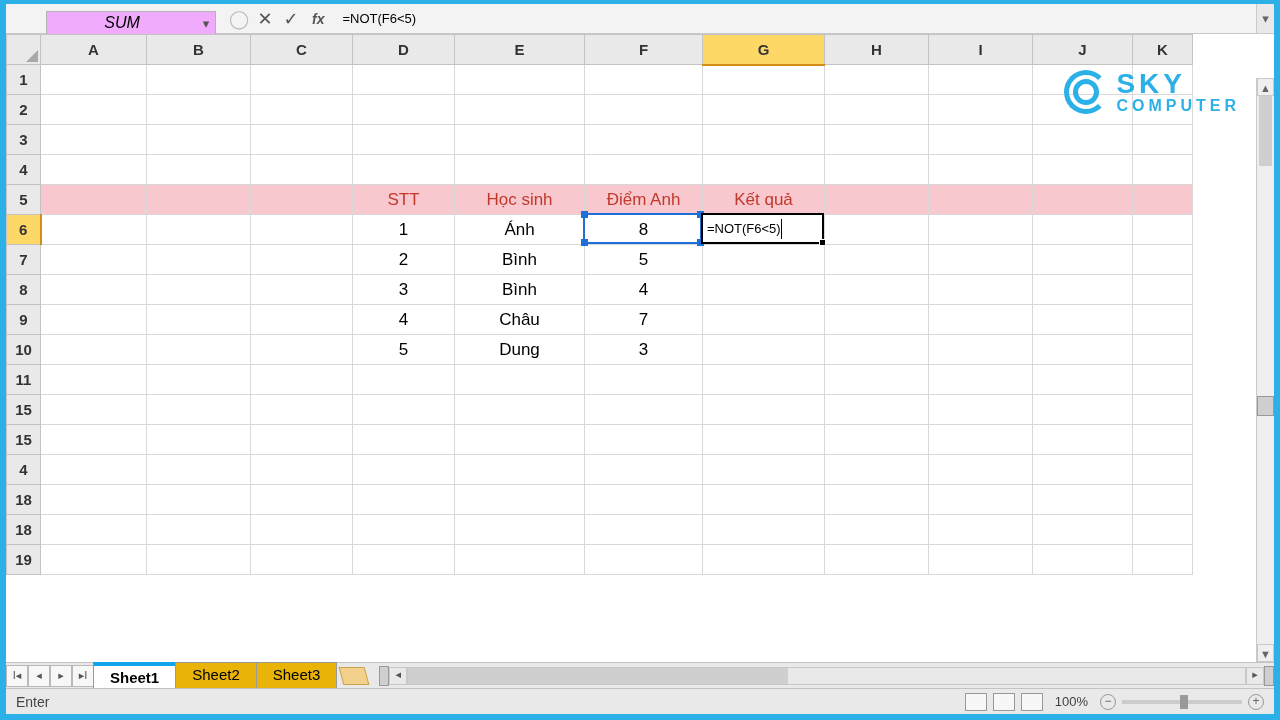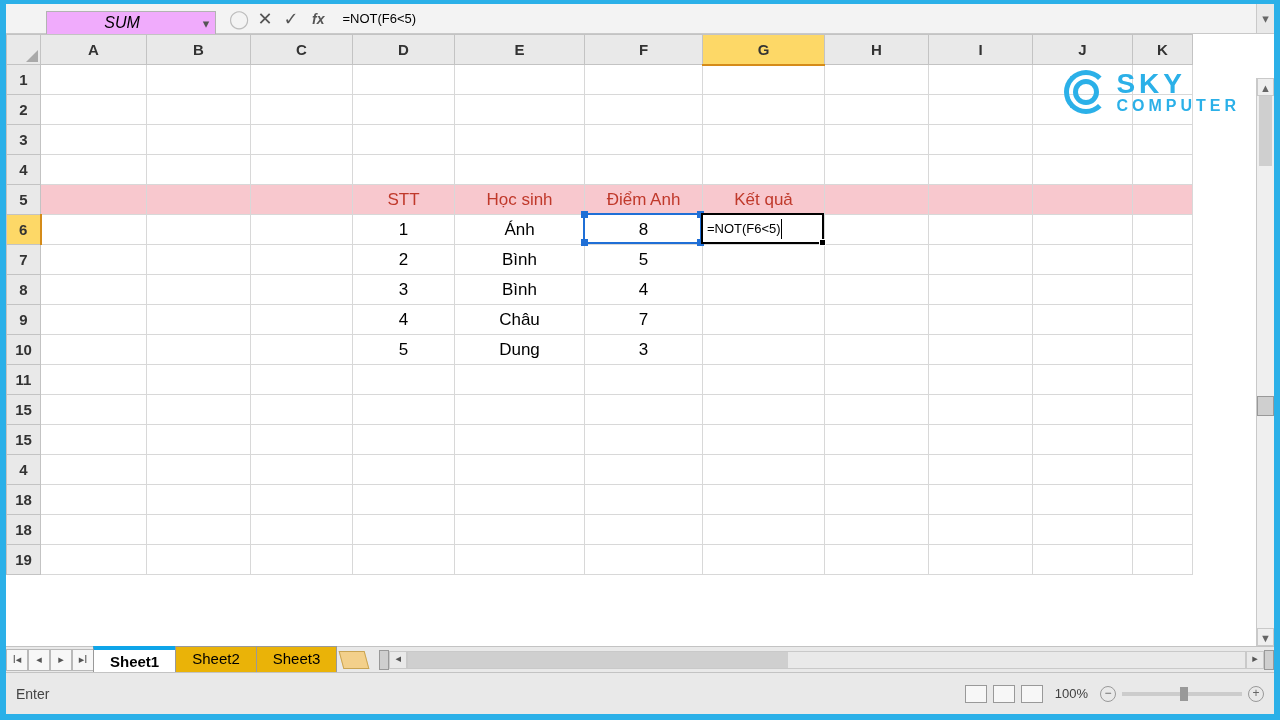--- a/index.html
+++ b/index.html
@@ -46,21 +46,21 @@
 .tabs .nav .n { width:22px; height:22px; border:1px solid #b9b9b9; display:flex; align-items:center; justify-content:center; font-size:11px; color:#555; background:#f7f7f7; }
 .tabs .t { padding:3px 16px; border:1px solid #999; border-bottom:none; margin-left:-1px; font-size:15px; background:#eab308; }
 .tabs .t.act { background:#fff; font-weight:bold; border-top:4px solid #0ea5e9; }
 .tabs .new { width:26px; height:18px; margin-left:4px; background:#f3d08b; border:1px solid #c9a452; transform:skewX(15deg); }
 .tabs .hsbar { flex:1; display:flex; align-items:center; margin-left:12px; }
 .tabs .hsbar .sp { width:10px; height:20px; background:#cfcfcf; border:1px solid #999; }
 .tabs .hsbar .ar { width:18px; height:18px; text-align:center; font-size:11px; color:#555; border:1px solid #c9c9c9; }
 .tabs .hsbar .hstrack { flex:1; height:18px; border:1px solid #c9c9c9; position:relative; }
 .tabs .hsbar .hsthumb { position:absolute; left:0; top:0; bottom:0; width:380px; background:#cfcfcf; }
 
-.status { height:42px; background:#e9e9e9; border-top:1px solid #c3c3c3; display:flex; align-items:center; padding:0 10px; }
+.status { height:26px; background:#e9e9e9; border-top:1px solid #c3c3c3; display:flex; align-items:center; padding:0 10px; }
 .status .s { font-size:14px; color:#444; }
 .status .r { margin-left:auto; display:flex; align-items:center; gap:6px; }
 .status .vbtn { width:22px; height:18px; border:1px solid #999; background:#f7f7f7; }
 .status .zoom { font-size:13px; color:#404040; margin:0 6px; }
 .status .zbar { width:120px; height:4px; background:#ccc; position:relative; }
 .status .zbar .knb { position:absolute; left:58px; top:-5px; width:8px; height:14px; background:#999; }
 .status .zm { width:16px; height:16px; border:1px solid #999; border-radius:50%; text-align:center; line-height:13px; font-size:12px; color:#666; }
 
 .logo { position:absolute; right:34px; top:36px; display:flex; align-items:center; gap:8px; pointer-events:none; }
 .logo .mark { width:44px; height:44px; position:relative; }

